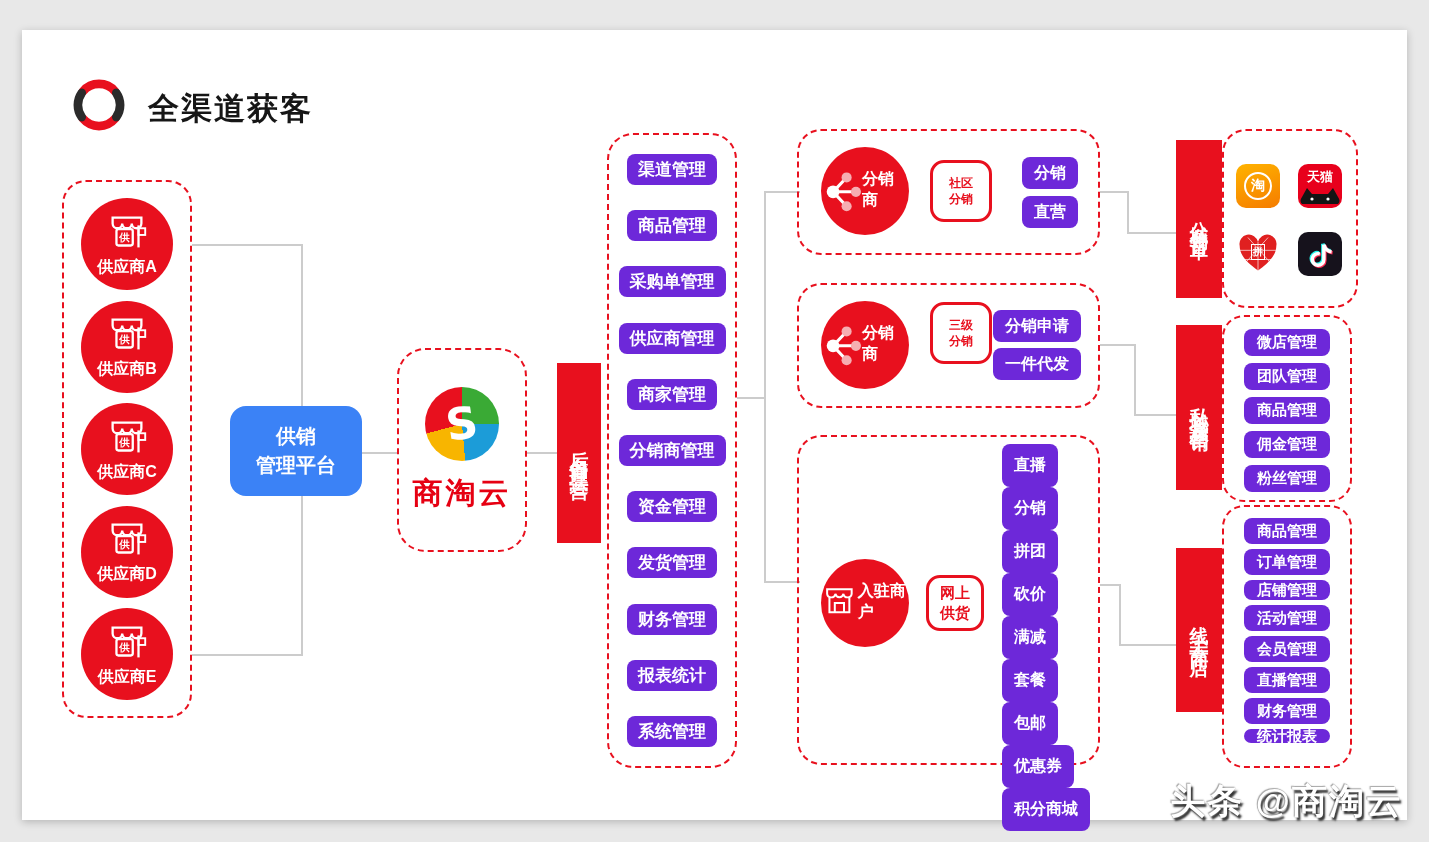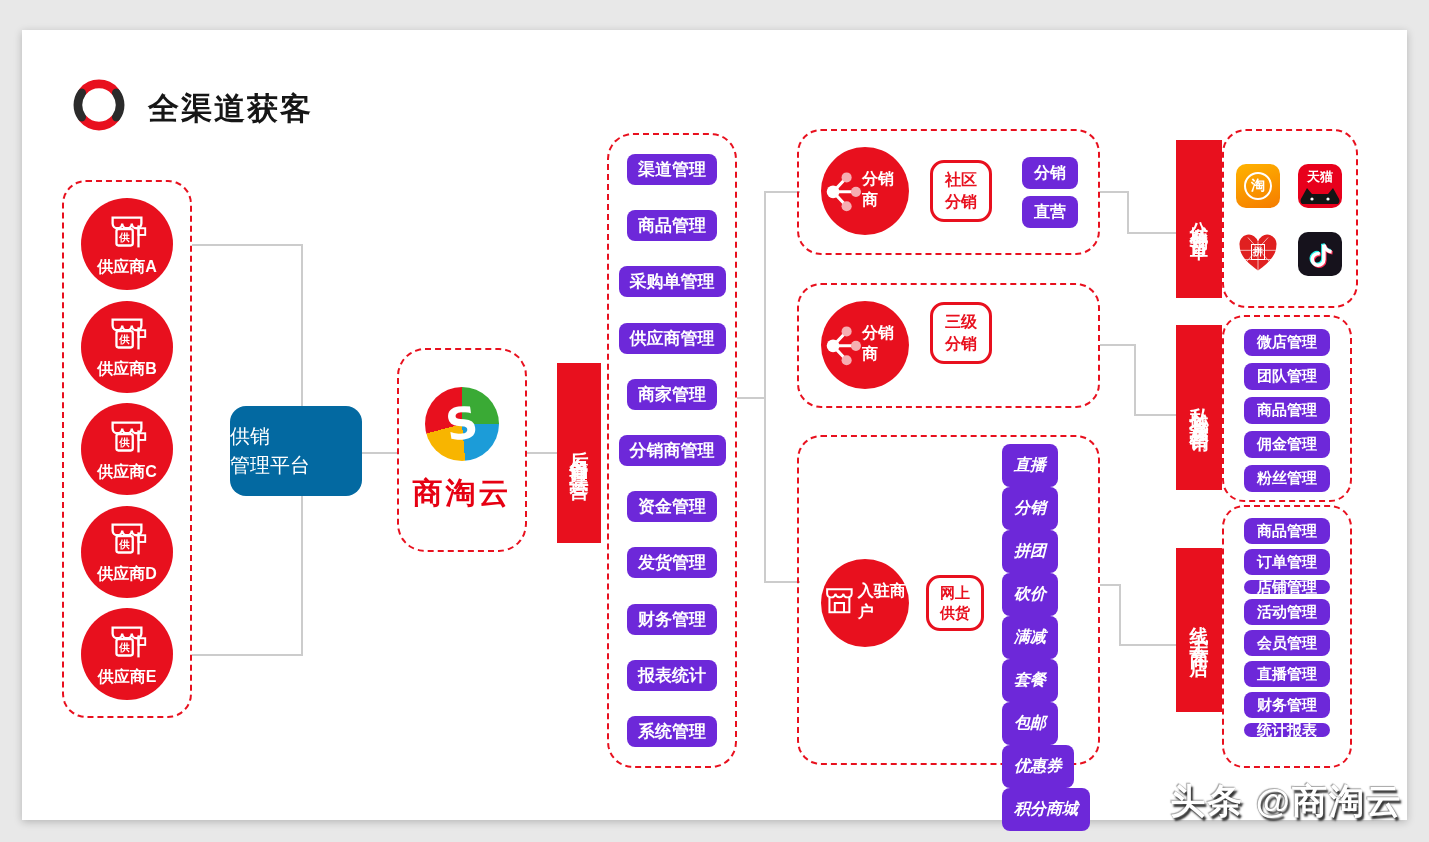--- a/index.html
+++ b/index.html
@@ -4,38 +4,38 @@
 <style>
   * { margin:0; padding:0; box-sizing:border-box; }
   html,body { width:1429px; height:842px; }
   body { background:#e8e8e8; font-family:"Liberation Sans","DejaVu Sans",sans-serif; overflow:hidden; }
   .canvas { position:relative; width:1429px; height:842px; }
   .abs { position:absolute; }
   .panel { position:absolute; left:22px; top:30px; width:1385px; height:790px; background:#ffffff; box-shadow:0 2px 8px rgba(0,0,0,.22); }
   .hline, .vline { position:absolute; background:#cccccc; z-index:1; }
   .hline { height:2px; } .vline { width:2px; }
   .dashedbox { position:absolute; border:2px dashed #e8101e; border-radius:24px; z-index:2; }
-  .redbox { position:absolute; background:#0369a1; color:#fff; font-weight:normal; z-index:3; display:flex; align-items:flex-start; justify-content:center; text-align:center; }
+  .redbox { position:absolute; background:#3b82f6; color:#fff; font-weight:bold; z-index:3; display:flex; align-items:center; justify-content:center; text-align:center; }
   .btn { background:#6d28d9; color:#fff; font-weight:bold; border-radius:8px; display:flex; align-items:center; justify-content:center; white-space:nowrap; }
   .vbar { position:absolute; background:#e8101e; color:#fff; font-weight:bold; z-index:3; writing-mode:vertical-lr; text-orientation:upright; display:flex; align-items:center; justify-content:center; letter-spacing:6px; }
   .circle { position:absolute; background:#e8101e; border-radius:50%; color:#fff; display:flex; flex-direction:row; align-items:center; justify-content:center; z-index:3; }
   .circle .clabel { font-size:16px; font-weight:bold; margin-top:-2px; }
-  .tagbox { position:absolute; background:#fff; border:3px solid #e8101e; border-radius:14px; color:#e8101e; font-weight:bold; font-size:16px; line-height:1.35; display:flex; flex-direction:column; align-items:center; justify-content:center; text-align:center; z-index:3; }
+  .tagbox { position:absolute; background:#fff; border:3px solid #e8101e; border-radius:14px; color:#e8101e; font-weight:bold; font-size:12px; line-height:1.35; display:flex; flex-direction:column; align-items:center; justify-content:center; text-align:center; z-index:3; }
   .title { position:absolute; left:148px; top:88px; font-size:31px; font-weight:bold; color:#161616; letter-spacing:2px; z-index:3; }
   
   .suppliers { left:62px; top:180px; width:130px; height:538px; display:flex; flex-direction:column; justify-content:space-between; padding:16px 0; align-items:center; }
   .supplier-circle { position:static; width:92px; height:92px; background:#e8101e; border-radius:50%; color:#fff; display:flex; flex-direction:column; align-items:center; justify-content:center; }
   .supplier-circle .clabel { font-size:16px; font-weight:bold; }
   
   .admincol { left:607px; top:133px; width:130px; height:635px; border-radius:26px; display:flex; flex-direction:column; align-items:center; justify-content:space-between; padding:19px 0; }
   .admincol .btn { height:31px; padding:0 11px; font-size:17px; border-radius:8px; }
   
   .gbtn { height:32px; padding:0 12px; font-size:16px; }
   .g3col { position:absolute; left:203px; top:7px; height:322px; display:flex; flex-direction:column; justify-content:space-between; align-items:flex-start; z-index:3; }
-  .g3col .btn { height:43px; padding:16px 12px; font-size:16px;font-style:italic; }
+  .g3col .btn { height:43px; padding:16px 12px; font-size:16px; }
   .rightcol { position:absolute; left:0; right:0; display:flex; flex-direction:column; align-items:center; z-index:3; }
   .rightcol .btn { height:27px; padding:0 13px; font-size:15px; border-radius:8px; }
   
   .appicon { position:absolute; width:44px; height:44px; border-radius:10px; z-index:3; display:flex; align-items:center; justify-content:center; }
   .taobao { background:linear-gradient(160deg,#ffb300,#f57c00); }
   .taobao .ring { width:28px; height:28px; border:2.5px solid #fff; border-radius:50%; display:flex; align-items:center; justify-content:center; color:#fff; font-size:14px; font-weight:bold; }
   .tmall { background:#e8001c; flex-direction:column; justify-content:flex-start; padding-top:6px; overflow:hidden; }
   .tmall .tm-label { color:#fff; font-weight:bold; font-size:13px; line-height:1; }
   .pdd { background:#fff; position:absolute; }
   .pdd .glyph { position:absolute; left:50%; top:46%; transform:translate(-50%,-50%); color:#fff; font-size:10px; font-weight:bold; border:1px solid #fff; padding:0 1px; }
@@ -208,20 +208,25 @@
         <circle cx="41" cy="27" r="6" fill="#f6aeb2"></circle>
         <circle cx="30" cy="44" r="6" fill="#f6aeb2"></circle>
       <circle cx="14" cy="27" r="7.5" fill="#fff"></circle>
     </svg>
     <span class="clabel">分销商</span>
   </div>
   <div class="tagbox" style="left:930px; top:302px; width:62px; height:62px;">
     <span>三级</span>
     <span>分销</span>
   </div>
+  <div class="abs" style="left:993px; top:310px; display:flex; flex-direction:column; gap:6px; z-index:3; align-items:flex-start;">
+
+  <div class="btn gbtn">分销申请</div>
+      <div class="btn gbtn">一件代发</div>
+    </div>
 
   <div class="dashedbox" style="left:797px; top:435px; width:303px; height:330px;">
     <div class="g3col">
 
     <div class="btn">直播</div>
         <div class="btn">分销</div>
         <div class="btn">拼团</div>
         <div class="btn">砍价</div>
         <div class="btn">满减</div>
         <div class="btn">套餐</div>
@@ -293,21 +298,21 @@
         <div class="btn">粉丝管理</div>
       </div>
   </div>
 
   <div class="vbar" style="left:1176px; top:548px; width:46px; height:164px; font-size:19px; letter-spacing:8px;">线上云商店</div>
   <div class="dashedbox" style="left:1222px; top:505px; width:130px; height:263px; border-radius:22px;">
     <div class="rightcol" style="top:11px; gap:5px;">
 
     <div class="btn" style="height:26px;">商品管理</div>
         <div class="btn" style="height:26px;">订单管理</div>
-        <div class="btn" style="height:14px;">店铺管理</div>
+        <div class="btn" style="height:20px;">店铺管理</div>
         <div class="btn" style="height:26px;">活动管理</div>
         <div class="btn" style="height:26px;">会员管理</div>
         <div class="btn" style="height:26px;">直播管理</div>
         <div class="btn" style="height:26px;">财务管理</div>
         <div class="btn" style="height:14px;">统计报表</div>
       </div>
   </div>
 
   <div class="watermark">头条 @商淘云</div>
 </div>

